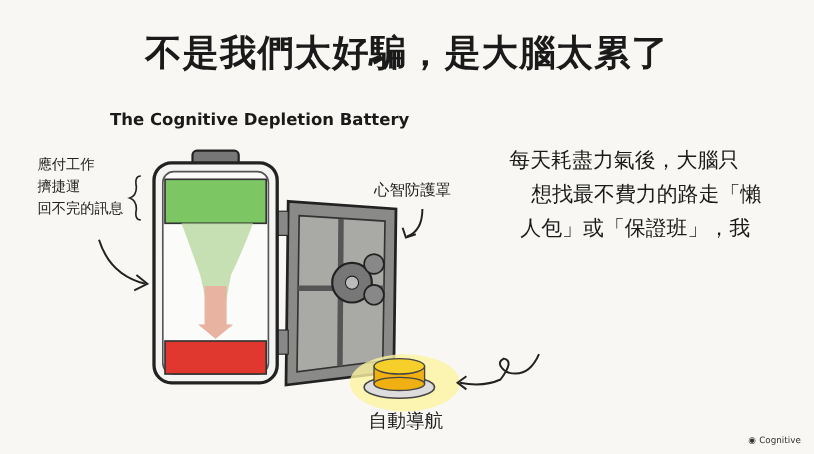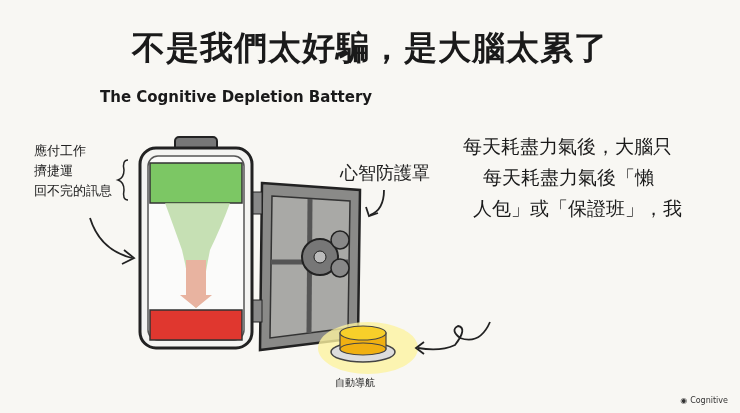--- a/index.html
+++ b/index.html
@@ -1,24 +1,24 @@
 <!DOCTYPE html>
 <html><head>
 <meta charset="utf-8">
 <style>
   html, body { margin:0; padding:0; }
   body { width:740px; height:413px; background:#f8f7f3; overflow:hidden; position:relative;
          font-family:"DejaVu Sans", "Liberation Sans", sans-serif; color:#1a1a1a; }
   .title { position:absolute; left:0; width:740px; top:26px; text-align:center;
            font-family:Liberation Mono, monospace; font-weight:bold; font-size:33px; letter-spacing:1px; }
-  .subtitle { position:absolute; left:100px; top:88px; font-size:15px; font-weight:bold; font-family:"DejaVu Sans", sans-serif; }
+  .subtitle { position:absolute; left:100px; top:100px; font-size:15px; font-weight:bold; font-family:"DejaVu Sans", sans-serif; }
   .note { position:absolute; font-size:13px; line-height:20px; color:#222; }
   .note-left { left:34px; top:141px; }
-  .note-mid { left:340px; top:163px; font-size:18px; }
-  .note-btn { left:335px; top:373px; font-size:10px; }
+  .note-mid { left:340px; top:163px; font-size:14px; }
+  .note-btn { left:335px; top:373px; font-size:17px; }
   .body-text { position:absolute; left:463px; top:131px; width:250px; font-size:19px; line-height:31px; }
   .body-text div { white-space:nowrap; }
   .brand { position:absolute; right:12px; top:396px; font-size:8px; color:#333; display:flex; align-items:center; gap:3px; }
   svg { position:absolute; left:0; top:0; }
 </style>
 </head>
 <body>
 
 <div class="title">不是我們太好騙，是大腦太累了</div>
 <div class="subtitle">The Cognitive Depletion Battery</div>
@@ -68,20 +68,20 @@
 <div class="note note-left">
   <div>應付工作</div>
   <div>擠捷運</div>
   <div>回不完的訊息</div>
 </div>
 <div class="note note-mid">心智防護罩</div>
 <div class="note note-btn">自動導航</div>
 
 <div class="body-text">
   <div>每天耗盡力氣後，大腦只</div>
-  <div style="padding-left:20px">每天耗盡力氣後「懶</div>
+  <div style="padding-left:20px">想找最不費力的路走「懶</div>
   <div style="padding-left:10px">人包」或「保證班」，我</div>
 </div>
 
 <div class="brand">
   <span>◉</span>
   <span>Cognitive</span>
 </div>
 
 </body></html>

